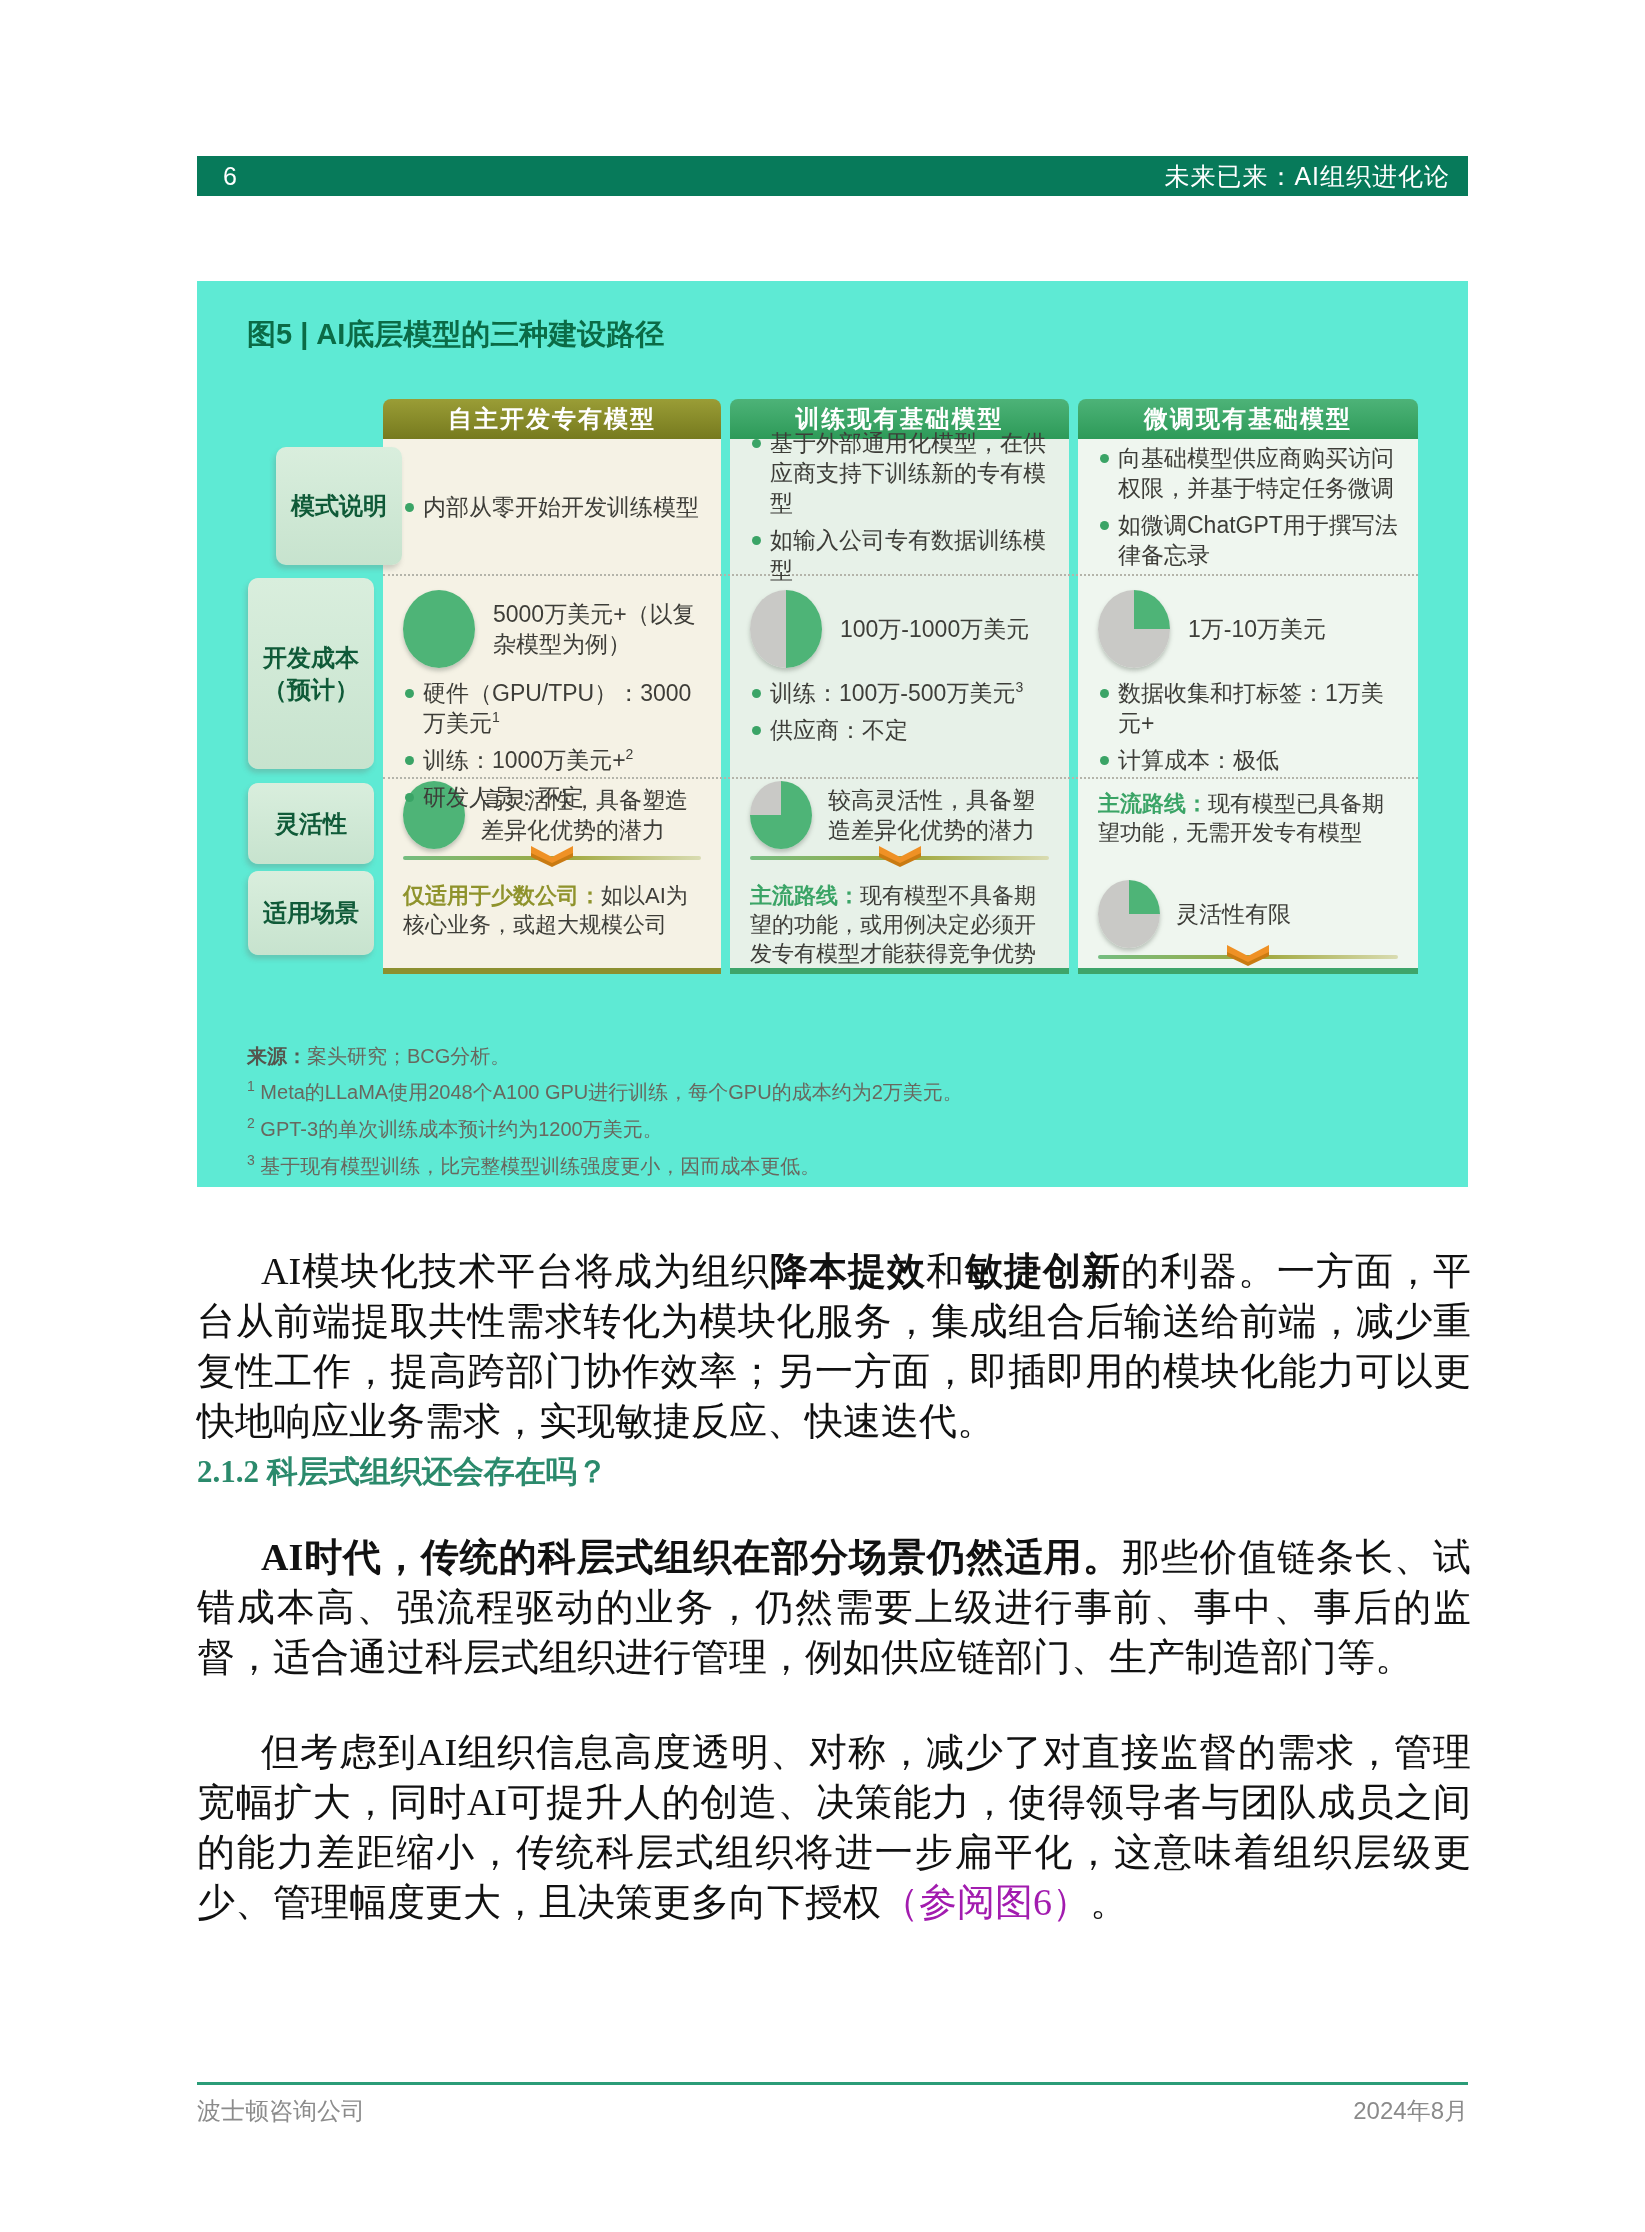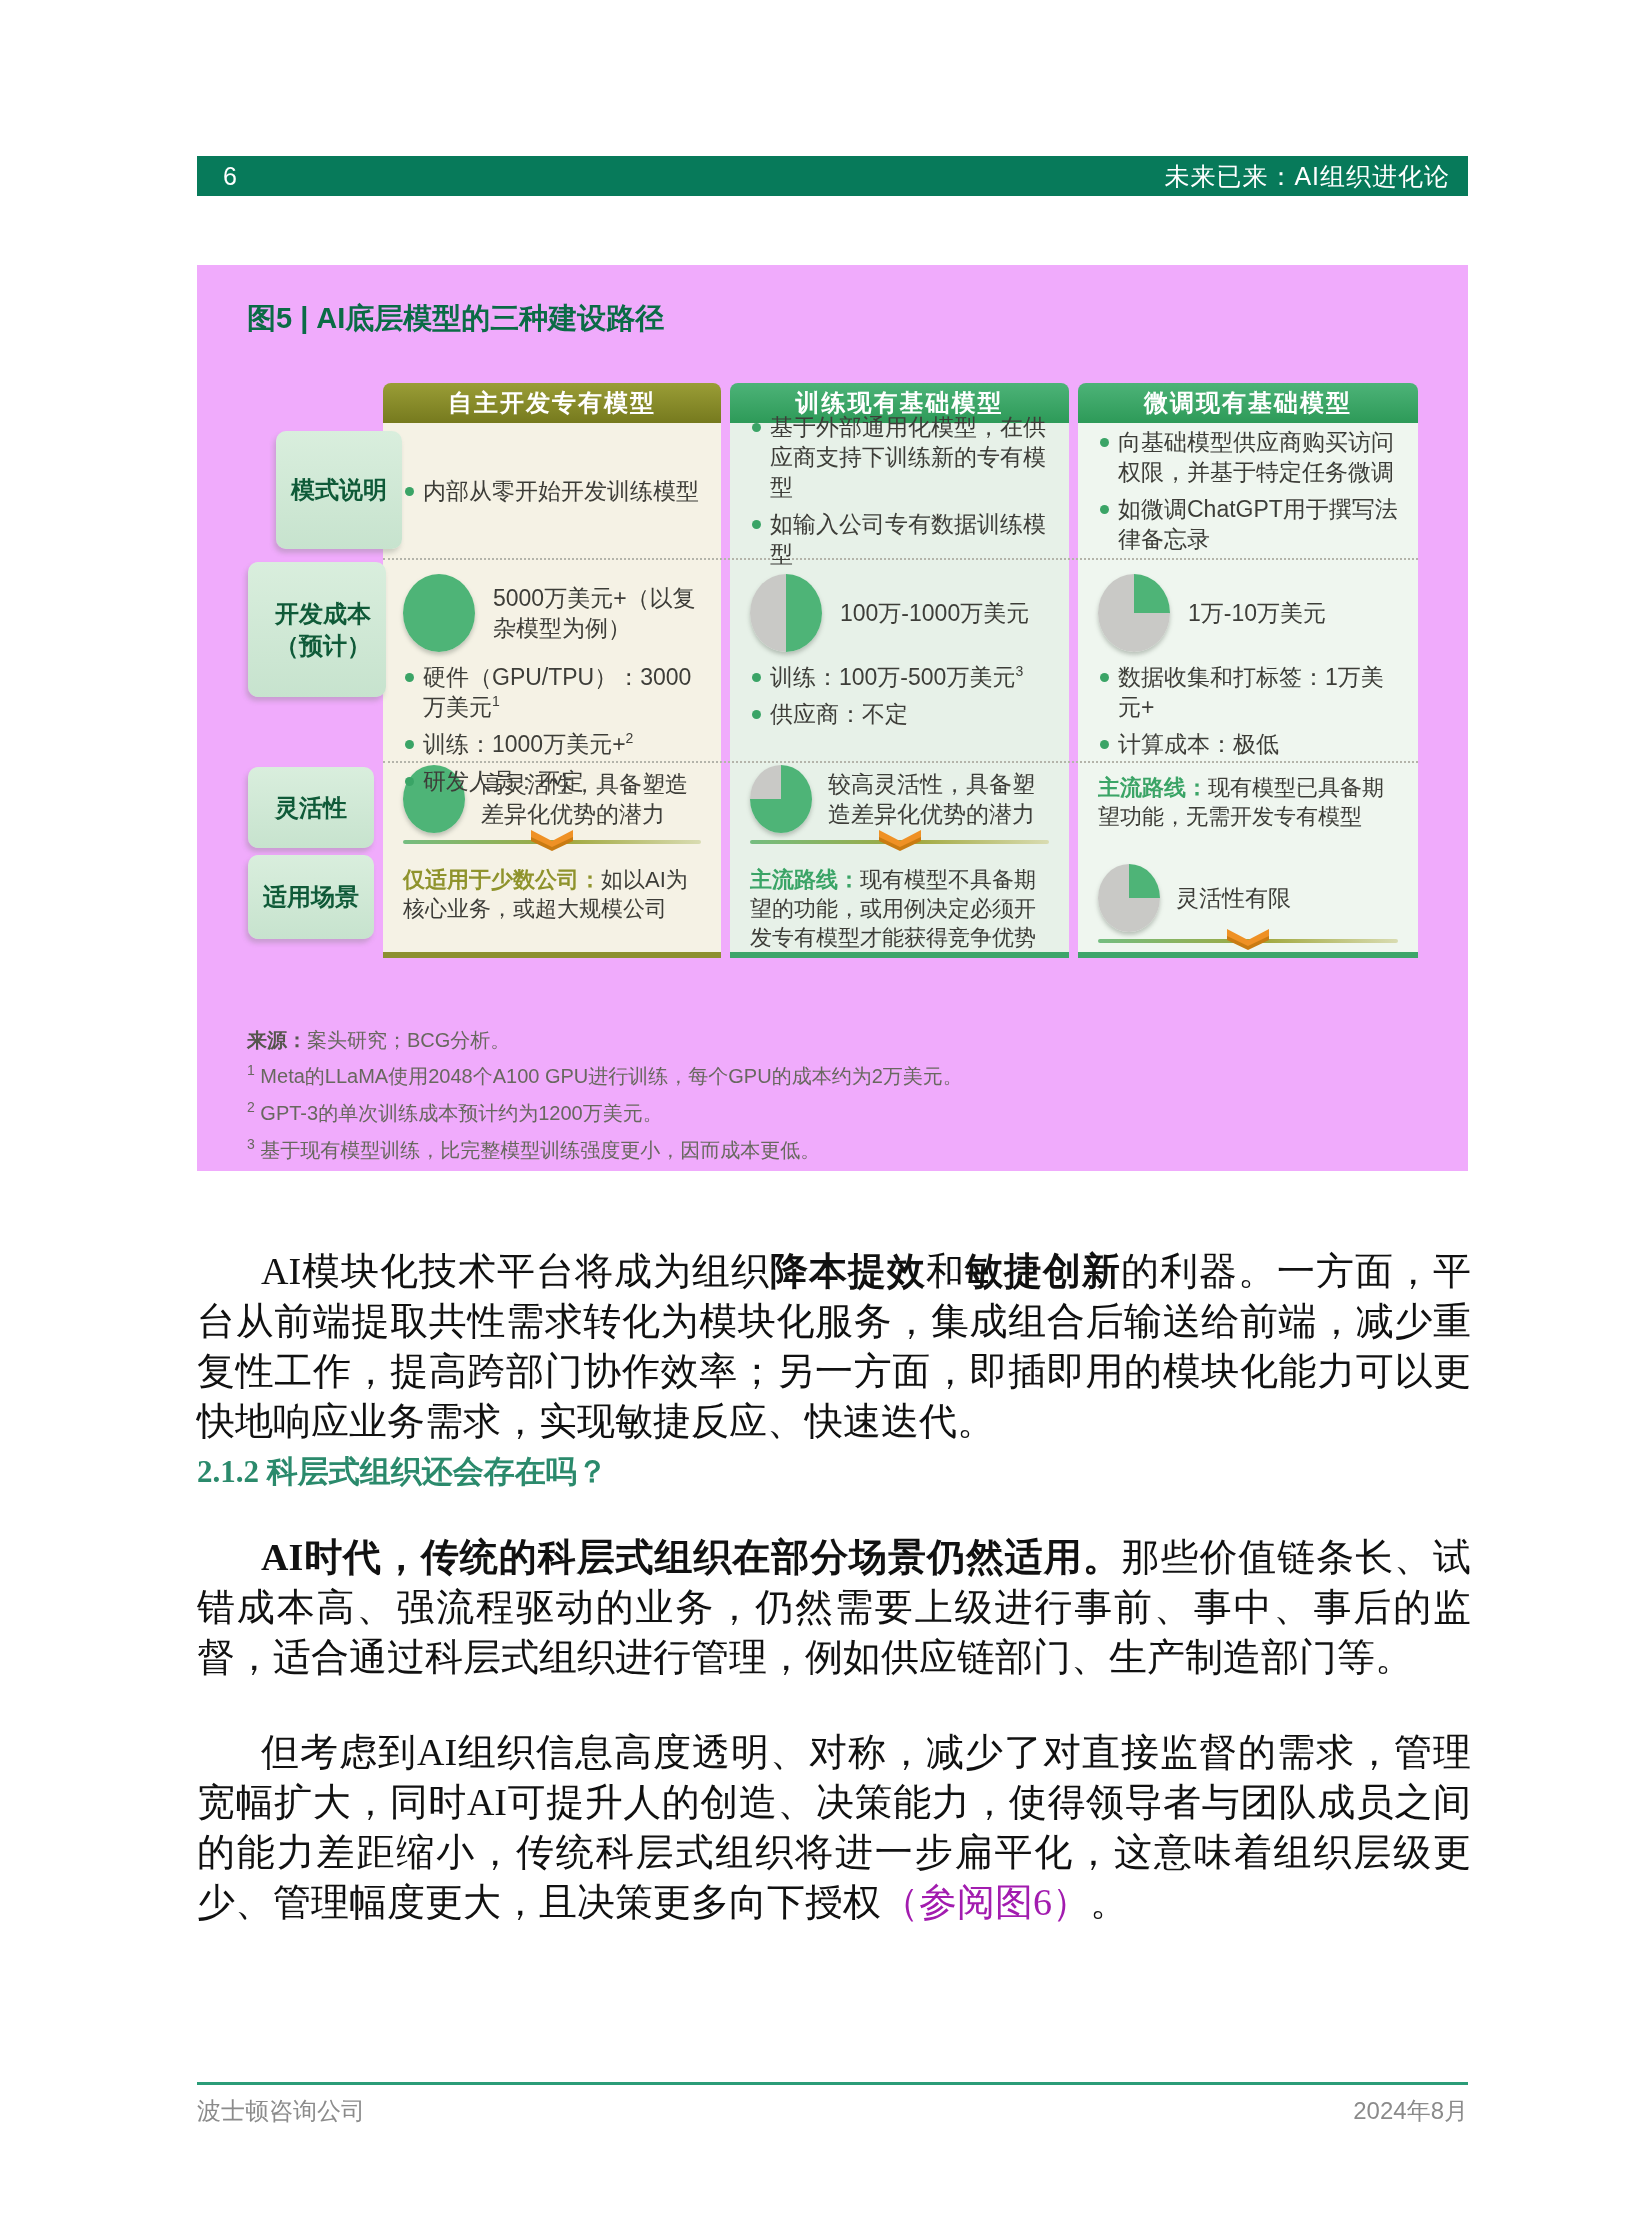--- a/index.html
+++ b/index.html
@@ -7,39 +7,39 @@
         font-family:"Liberation Sans","DejaVu Sans",sans-serif;}
 
   
   .header-bar{position:absolute;left:197px;top:156px;width:1271px;height:40px;
       background:#077a5a;color:#ffffff;display:flex;align-items:center;
       justify-content:space-between;padding:0 18px 0 26px;box-sizing:border-box;}
   .header-bar .pageno{font-size:25px;}
   .header-bar .doc-title{font-size:25px;letter-spacing:1px;}
 
   
-  .figure-box{position:absolute;left:197px;top:265px;width:1271px;height:906px;
-      background:#f0abfc;box-sizing:border-box;}
+  .figure-box{position:absolute;left:197px;top:281px;width:1271px;height:906px;
+      background:#5eead4;box-sizing:border-box;}
   .fig-title{position:absolute;left:50px;top:34px;font-size:29px;font-weight:bold;color:#0b6b46;}
 
   .fig-table{position:absolute;left:51px;top:118px;width:1170px;display:grid;
       grid-template-columns:126px 338px 339px 340px;column-gap:9px;}
 
   
   .dotted-sep{position:absolute;left:135px;right:0;border-top:2px dotted #b4b4aa;height:0;}
   .sep1{top:175px;} .sep2{top:378px;}
 
   
   .label-col{position:relative;}
   .row-label{position:absolute;left:0;width:126px;display:flex;align-items:center;justify-content:center;
       text-align:center;font-size:24px;font-weight:bold;color:#0f5a38;
       background:linear-gradient(180deg,#d9eedd 0%,#c7e3ce 100%);
       border-radius:10px;box-shadow:-2px 4px 5px rgba(110,120,110,.30);white-space:pre-line;line-height:1.3;}
   .lbl-mode{top:48px;height:118px;margin-left:28px;}
-  .lbl-cost{top:179px;height:135px;padding-left:12px;}
+  .lbl-cost{top:179px;height:191px;}
   .lbl-flex{top:384px;height:81px;}
   .lbl-scen{top:472px;height:84px;}
 
   
   .col{display:flex;flex-direction:column;min-height:563px;}
   .col-header{height:40px;border-radius:8px 8px 0 0;display:flex;align-items:center;justify-content:center;
       color:#ffffff;font-size:24px;font-weight:bold;letter-spacing:2px;}
   .h-olive{background:linear-gradient(180deg,#9a9d36 0%,#767a1e 100%);}
   .h-green{background:linear-gradient(180deg,#4db378 0%,#2d9a58 100%);}
   .c1 .cell{background:#f5f2e5;}

